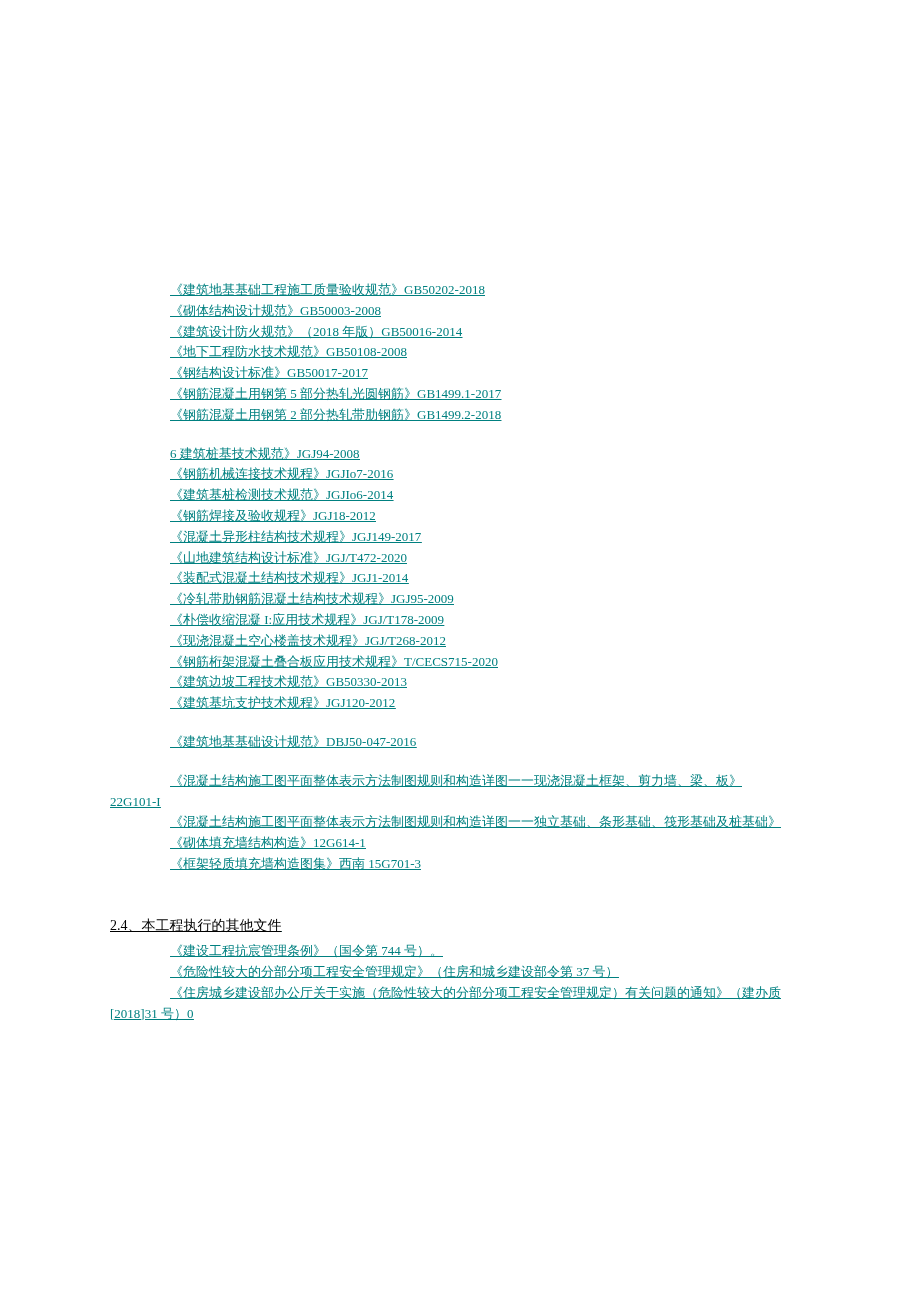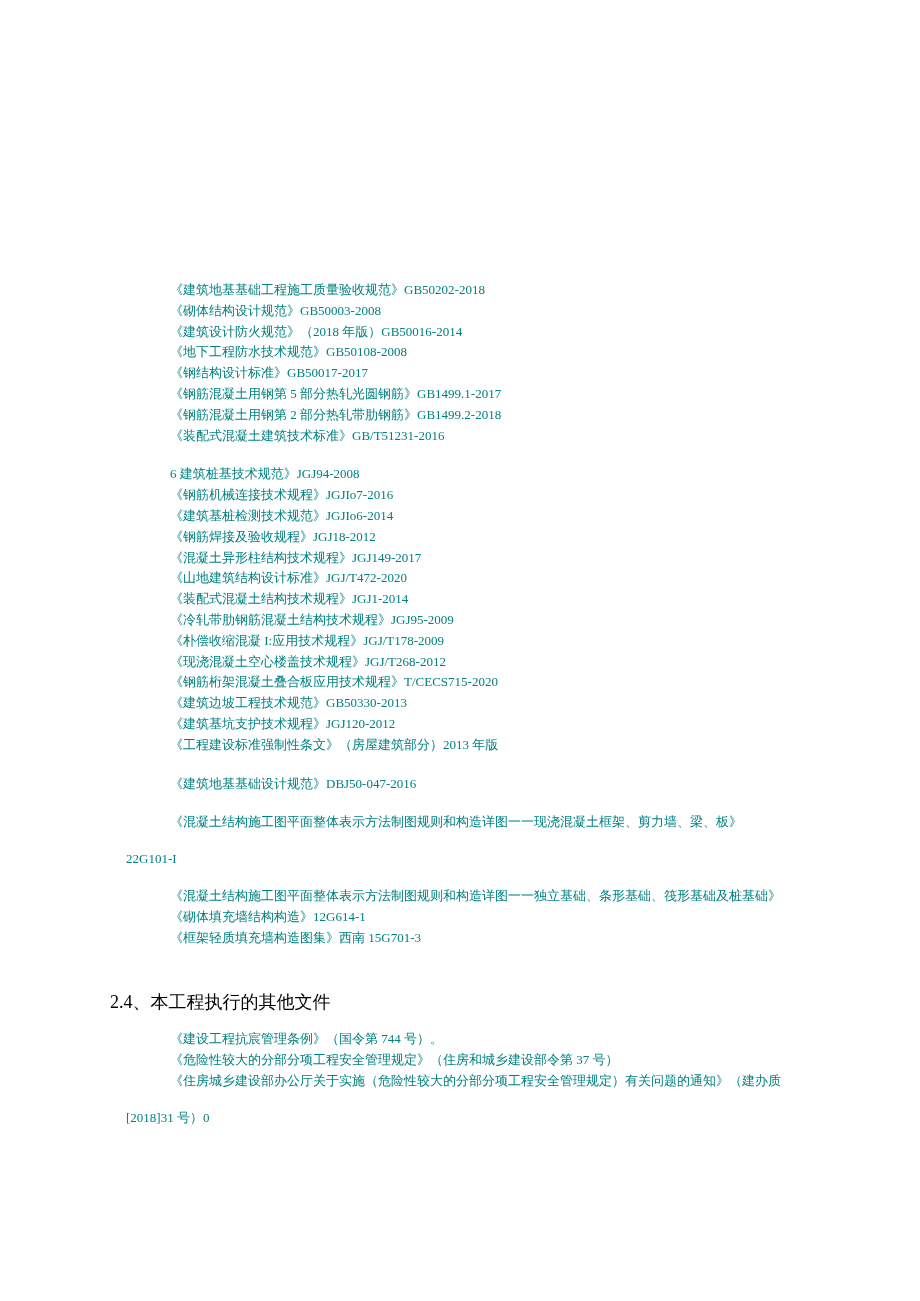--- a/index.html
+++ b/index.html
@@ -1,18 +1,19 @@
 <!DOCTYPE html>
 <html><head>
   <meta charset="utf-8">
   <style>
     * {
       margin: 0;
       padding: 0;
       box-sizing: border-box;
+      text-decoration: underline;
     }
     body {
       background: #ffffff;
       font-family: "SimSun", "宋体", serif;
       font-size: 13px;
       color: #008080;
       line-height: 1.6;
       padding: 280px 110px 100px 110px;
       width: 920px;
     }
@@ -23,63 +24,61 @@
     }
     .gap {
       height: 18px;
     }
     .wrap-line {
       padding-left: 60px;
       text-indent: 0;
     }
     .wrap-continue {
       padding-left: 0;
-      margin: 16px;
+      margin: 0;
     }
     .section-heading {
       color: #000000;
       margin-top: 40px;
-      margin-bottom: 12px;
-      font-size: 18px;
+      margin-bottom: 4px;
+      font-size: 14px;
     }
     .black-text {
       color: #000000;
     }
   </style>
 </head>
 <body>
 
 <div>
   <div class="standard-line">《建筑地基基础工程施工质量验收规范》GB50202-2018</div>
   <div class="standard-line">《砌体结构设计规范》GB50003-2008</div>
   <div class="standard-line">《建筑设计防火规范》（2018 年版）GB50016-2014</div>
   <div class="standard-line">《地下工程防水技术规范》GB50108-2008</div>
   <div class="standard-line">《钢结构设计标准》GB50017-2017</div>
   <div class="standard-line">《钢筋混凝土用钢第 5 部分热轧光圆钢筋》GB1499.1-2017</div>
   <div class="standard-line">《钢筋混凝土用钢第 2 部分热轧带肋钢筋》GB1499.2-2018</div>
-  <div class="standard-line">《装配式混凝土建筑技术标准》GB/T51231-2016</div>
 </div>
 
 <div class="gap"></div>
 
 <div>
   <div class="standard-line">6 建筑桩基技术规范》JGJ94-2008</div>
   <div class="standard-line">《钢筋机械连接技术规程》JGJIo7-2016</div>
   <div class="standard-line">《建筑基桩检测技术规范》JGJIo6-2014</div>
   <div class="standard-line">《钢筋焊接及验收规程》JGJ18-2012</div>
   <div class="standard-line">《混凝土异形柱结构技术规程》JGJ149-2017</div>
   <div class="standard-line">《山地建筑结构设计标准》JGJ/T472-2020</div>
   <div class="standard-line">《装配式混凝土结构技术规程》JGJ1-2014</div>
   <div class="standard-line">《冷轧带肋钢筋混凝土结构技术规程》JGJ95-2009</div>
   <div class="standard-line">《朴偿收缩混凝 I:应用技术规程》JGJ/T178-2009</div>
   <div class="standard-line">《现浇混凝土空心楼盖技术规程》JGJ/T268-2012</div>
   <div class="standard-line">《钢筋桁架混凝土叠合板应用技术规程》T/CECS715-2020</div>
   <div class="standard-line">《建筑边坡工程技术规范》GB50330-2013</div>
   <div class="standard-line">《建筑基坑支护技术规程》JGJ120-2012</div>
-  <div class="standard-line">《工程建设标准强制性条文》（房屋建筑部分）2013 年版</div>
 </div>
 
 <div class="gap"></div>
 
 <div>
   <div class="standard-line">《建筑地基基础设计规范》DBJ50-047-2016</div>
 </div>
 
 <div class="gap"></div>
 

